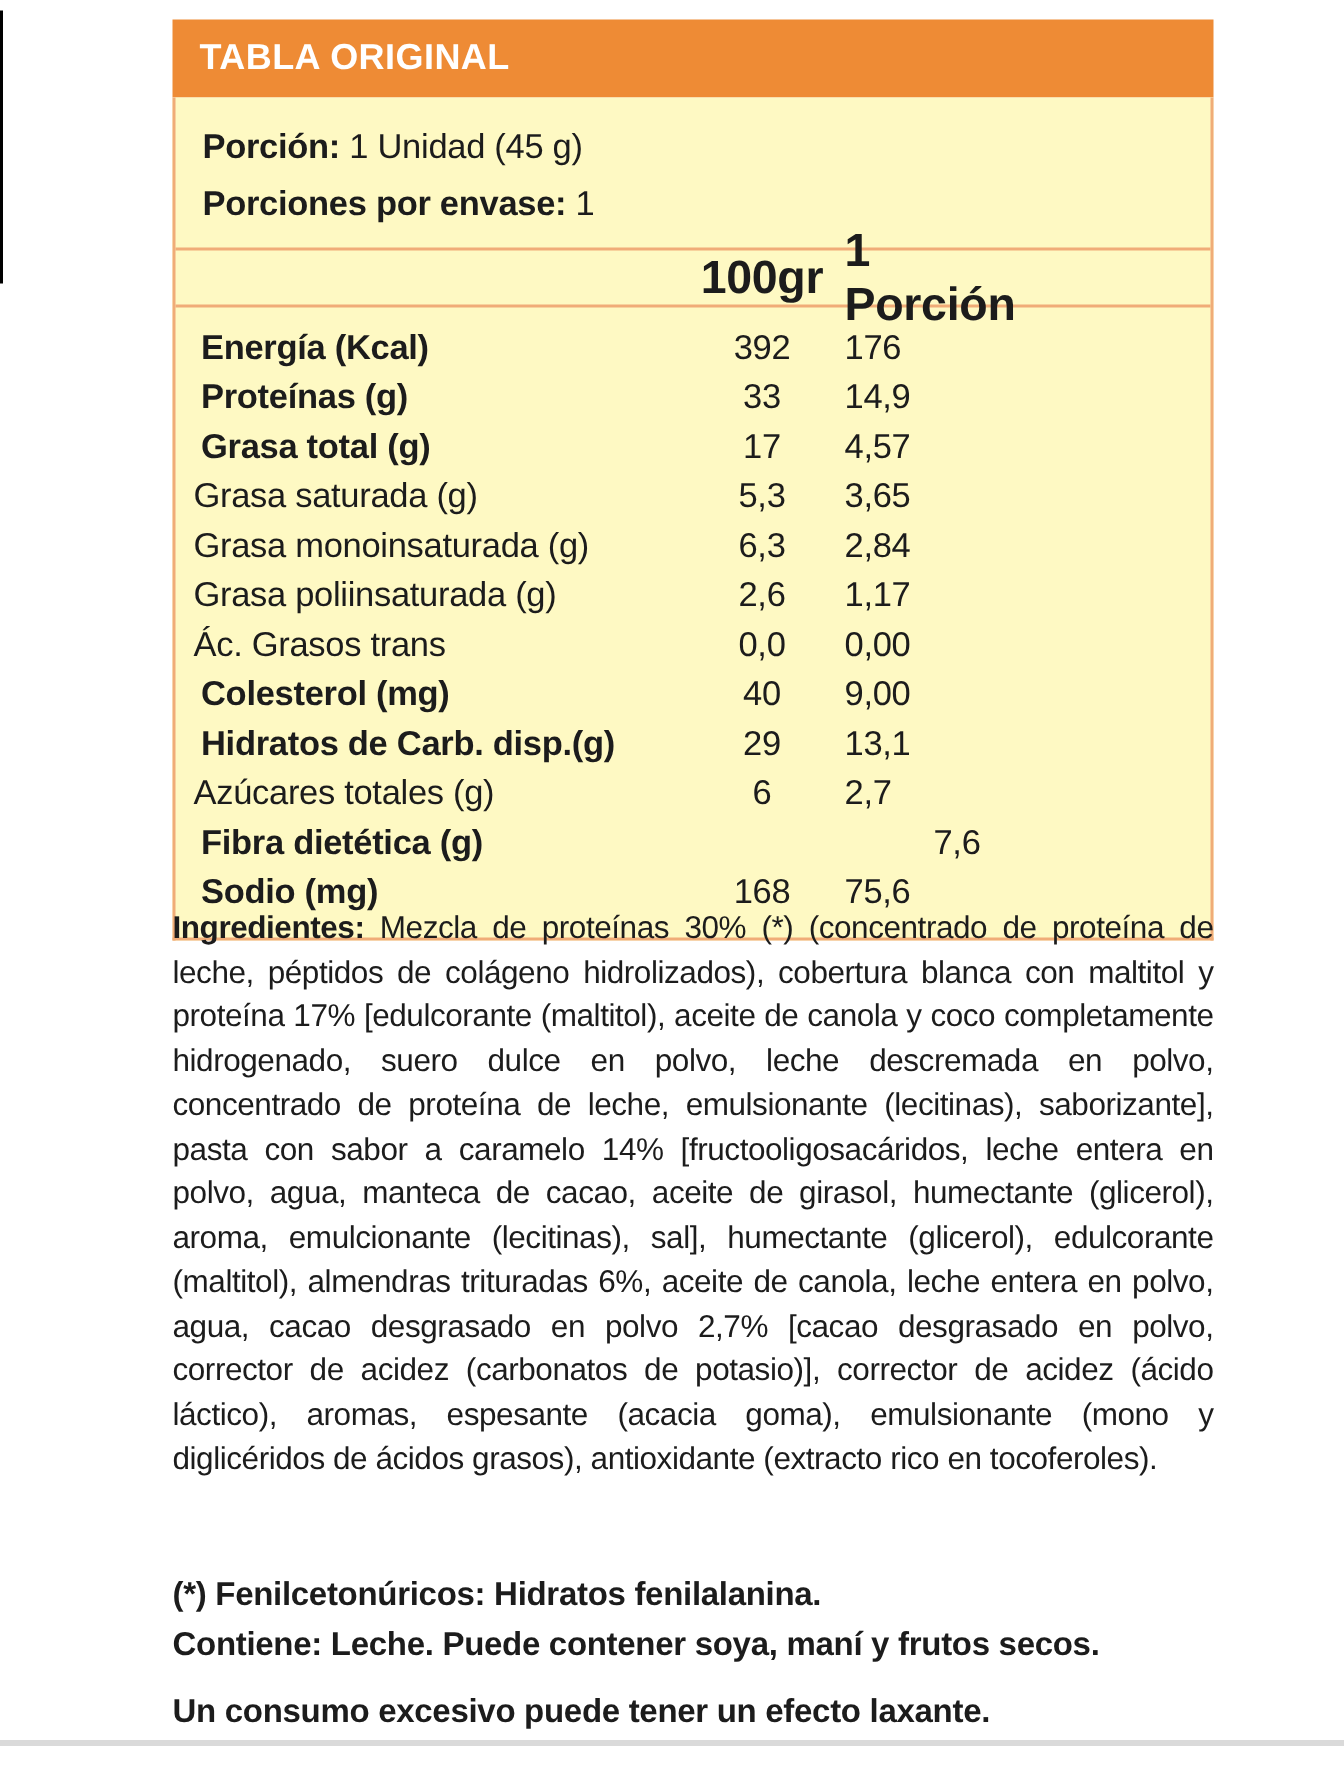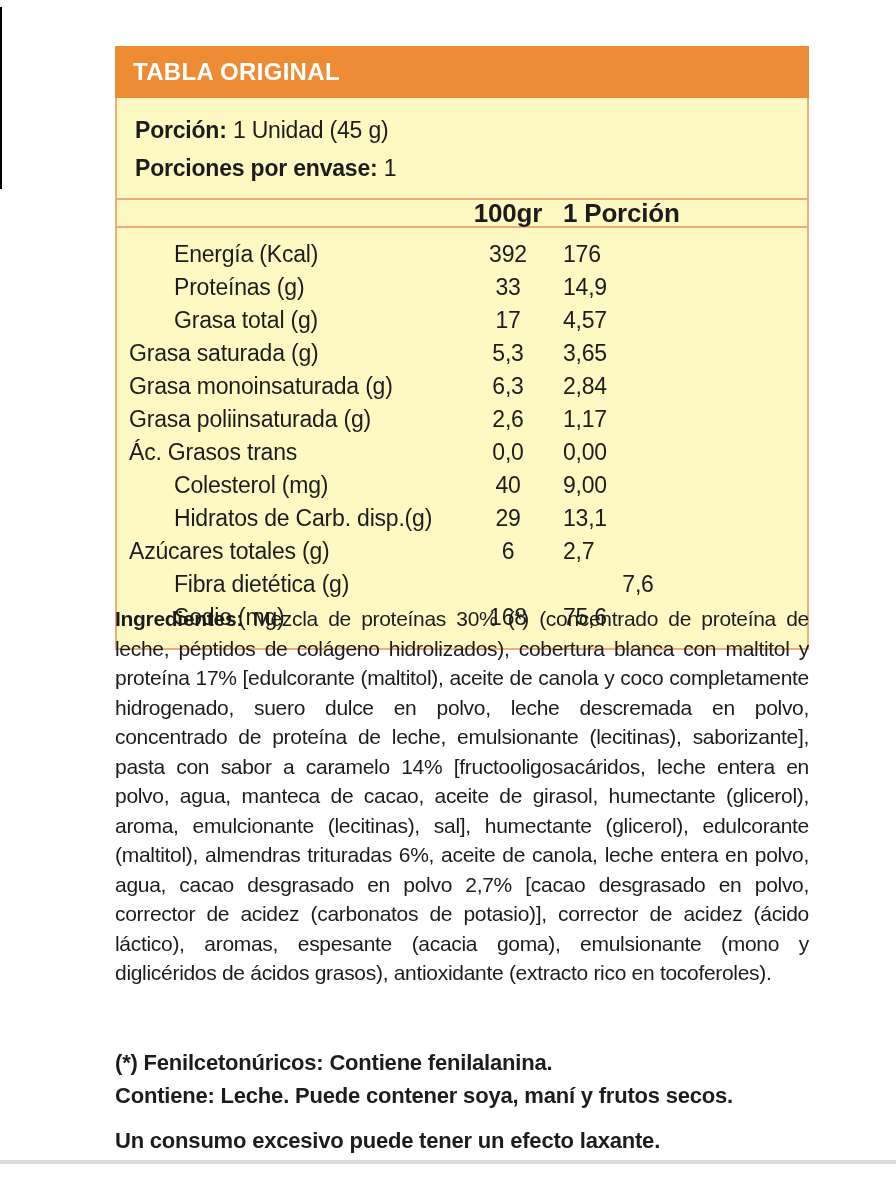--- a/index.html
+++ b/index.html
@@ -4,41 +4,41 @@
 <style>
   * { margin:0; padding:0; box-sizing:border-box; }
   html,body { width:896px; height:1181px; background:#ffffff; overflow:hidden;
     font-family:"Liberation Sans","DejaVu Sans",sans-serif; color:#1c1c1c; }
   #stage { position:relative; width:896px; height:1181px; background:#fff; }
 
   .edge-mark { position:absolute; left:0; top:7px; width:2px; height:182px; background:#000; }
 
   .label-box { position:absolute; left:115px; top:13px; width:694px; }
 
-  .orange-bar { height:52px; background:#EE8B35; display:flex; align-items:center; padding:0 18px;margin-top:33px; }
+  .orange-bar { height:52px; background:#EE8B35; display:flex; align-items:center; padding:0 18px; }
   .orange-bar .title { color:#ffffff; font-weight:bold; font-size:24px; letter-spacing:0.3px; }
 
   .frame { border:2px solid #F0AC78; border-top:none; background:#fef9c3; }
 
   .portion-section { padding:13px 18px 11px; border-bottom:2px solid #F0AC78; }
   .portion-line { font-size:23px; line-height:38px; letter-spacing:-0.2px; }
   .portion-line .pl-label { font-weight:bold; }
 
-  .colhead-row { display:flex; align-items:center; height:28px; border-bottom:2px solid #F0AC78;
-    font-weight:bold; font-size:26px; letter-spacing:-0.2px; padding-right:114px; }
+  .colhead-row { display:flex; align-items:center; height:38px; border-bottom:2px solid #F0AC78;
+    font-weight:bold; font-size:31px; letter-spacing:-0.2px; padding-right:114px; }
   .colhead-row .spacer { flex:1; }
 
   .c1 { width:110px; text-align:center; flex:none; }
   .c2 { width:130px; flex:none; }
 
   .nutrient-rows { padding:10px 0 14px; }
   .nrow { display:flex; align-items:baseline; font-size:23px; line-height:33px;
     letter-spacing:-0.2px; padding-right:114px; }
   .nrow .nname { flex:1; padding-left:17px; }
-  .nrow.bold .nname { font-weight:normal;margin-left:40px; }
+  .nrow.bold .nname { font-weight:bold; }
   .nrow.sub .nname { padding-left:12px; font-weight:normal; }
 
   .ingredients { position:absolute; left:115px; top:604px; width:694px;
     font-size:21px; line-height:29.5px; letter-spacing:-0.3px; text-align:justify; }
   .ingredients .ing-label { font-weight:bold; }
 
   .footnotes { position:absolute; left:115px; top:1046px; width:694px; }
   .fn-line { font-weight:bold; font-size:22px; line-height:33px; letter-spacing:-0.2px; }
   .fn-laxative { font-weight:bold; font-size:22px; line-height:33px; letter-spacing:-0.2px; margin-top:12px; }
 
@@ -141,20 +141,20 @@
       </div>
     </div>
   </div>
 
   <div class="ingredients">
     <span class="ing-label">Ingredientes:</span>
     <span class="ing-text">Mezcla de proteínas 30% (*) (concentrado de proteína de leche, péptidos de colágeno hidrolizados), cobertura blanca con maltitol y proteína 17% [edulcorante (maltitol), aceite de canola y coco completamente hidrogenado, suero dulce en polvo, leche descremada en polvo, concentrado de proteína de leche, emulsionante (lecitinas), saborizante], pasta con sabor a caramelo 14% [fructooligosacáridos, leche entera en polvo, agua, manteca de cacao, aceite de girasol, humectante (glicerol), aroma, emulcionante (lecitinas), sal], humectante (glicerol), edulcorante (maltitol), almendras trituradas 6%, aceite de canola, leche entera en polvo, agua, cacao desgrasado en polvo 2,7% [cacao desgrasado en polvo, corrector de acidez (carbonatos de potasio)], corrector de acidez (ácido láctico), aromas, espesante (acacia goma), emulsionante (mono y diglicéridos de ácidos grasos), antioxidante (extracto rico en tocoferoles).</span>
   </div>
 
   <div class="footnotes">
-    <div class="fn-line">(*) Fenilcetonúricos: Contiene fenilalanina.</div>
+    <div class="fn-line">(*) Fenilcetonúricos: Hidratos fenilalanina.</div>
     <div class="fn-line">Contiene: Leche. Puede contener soya, maní y frutos secos.</div>
     <div class="fn-laxative">Un consumo excesivo puede tener un efecto laxante.</div>
   </div>
 
   <div class="bottom-divider"></div>
 
 </div>
 
 </body></html>

